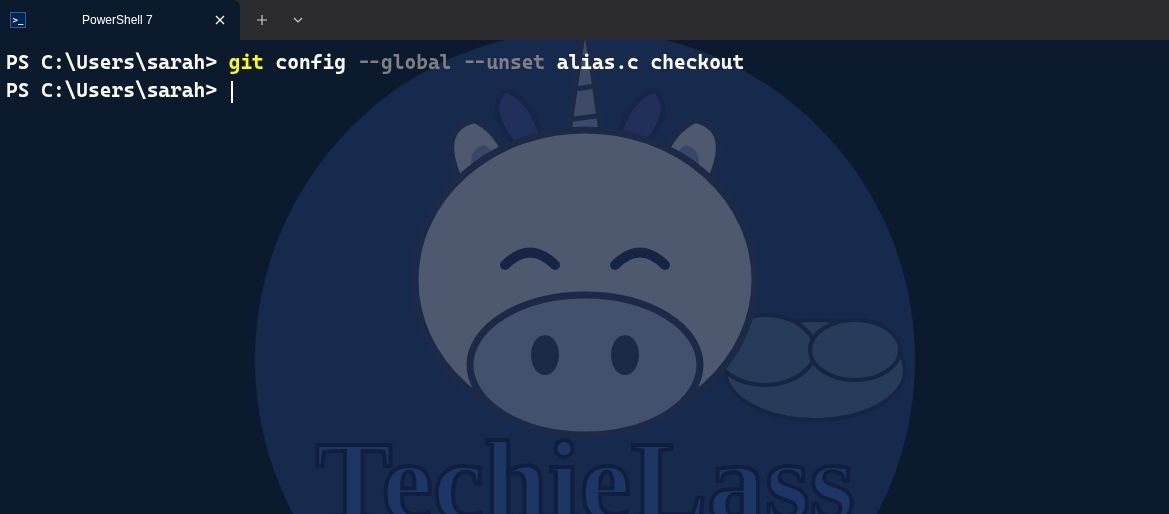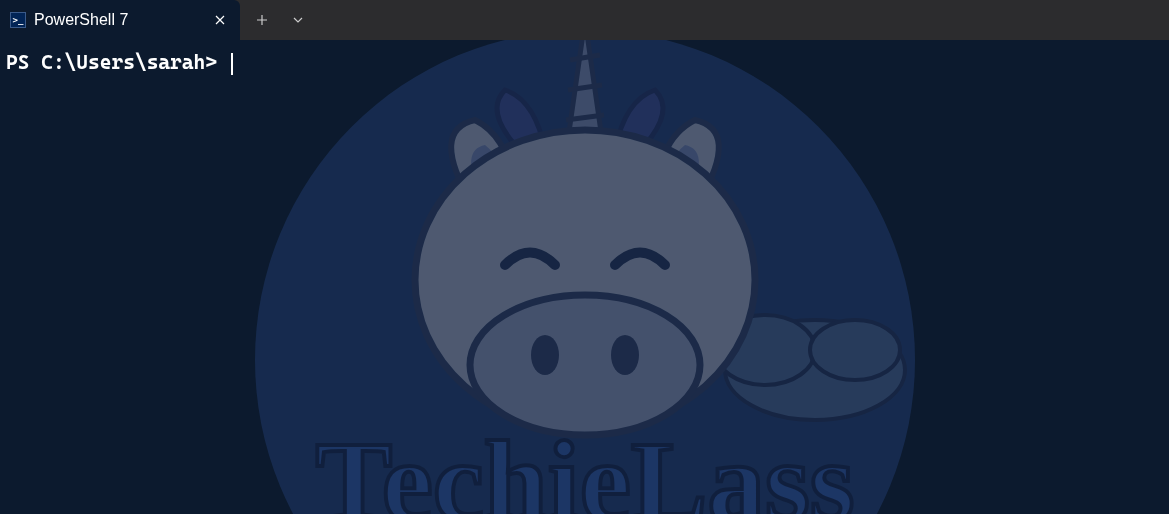--- a/index.html
+++ b/index.html
@@ -46,23 +46,24 @@
       align-items: center;
       justify-content: center;
       font-size: 9px;
       color: #ffffff;
       font-weight: bold;
       font-family: monospace;
     }
     
     .tab-title {
       color: #ffffff;
-      font-size: 16px;
+      font-size: 12px;
       font-family: 'Segoe UI', sans-serif;
       flex: 1;
+      margin-left: 48px;
     }
     
     .tab-close {
       width: 16px;
       height: 16px;
       display: flex;
       align-items: center;
       justify-content: center;
       color: #ffffff;
       font-size: 14px;
@@ -166,20 +167,21 @@
     </div>
     <div class="titlebar-btn">
       <svg width="10" height="6" viewBox="0 0 10 6">
           <path d="M1 1 L5 5 L9 1" stroke="#cccccc" stroke-width="1.2" fill="none"></path>
         </svg>
     </div>
   </div>
 </div>
 
 <div class="terminal" id="terminal-lines">
+    <div class="line"><span class="prompt">PS C:\Users\sarah&gt; </span><span class="cmd-git">git</span><span class="cmd-subcommand"> </span><span class="cmd-subcommand">config</span><span class="cmd-subcommand"> </span><span class="cmd-flag">--global --unset</span><span class="cmd-subcommand"> </span><span class="cmd-arg">alias.c checkout</span></div>
     <div class="line"><span class="prompt">PS C:\Users\sarah&gt; </span><span class="cursor"></span></div>
   </div>
 
 <div class="watermark">
   <svg viewBox="0 0 780 640">
 
     <circle cx="390" cy="360" r="330" fill="#2a4a8a"></circle>
 
     <g fill="#5a7ab0" stroke="#2a3a6a" stroke-width="4">
       <ellipse cx="620" cy="370" rx="90" ry="50"></ellipse>

